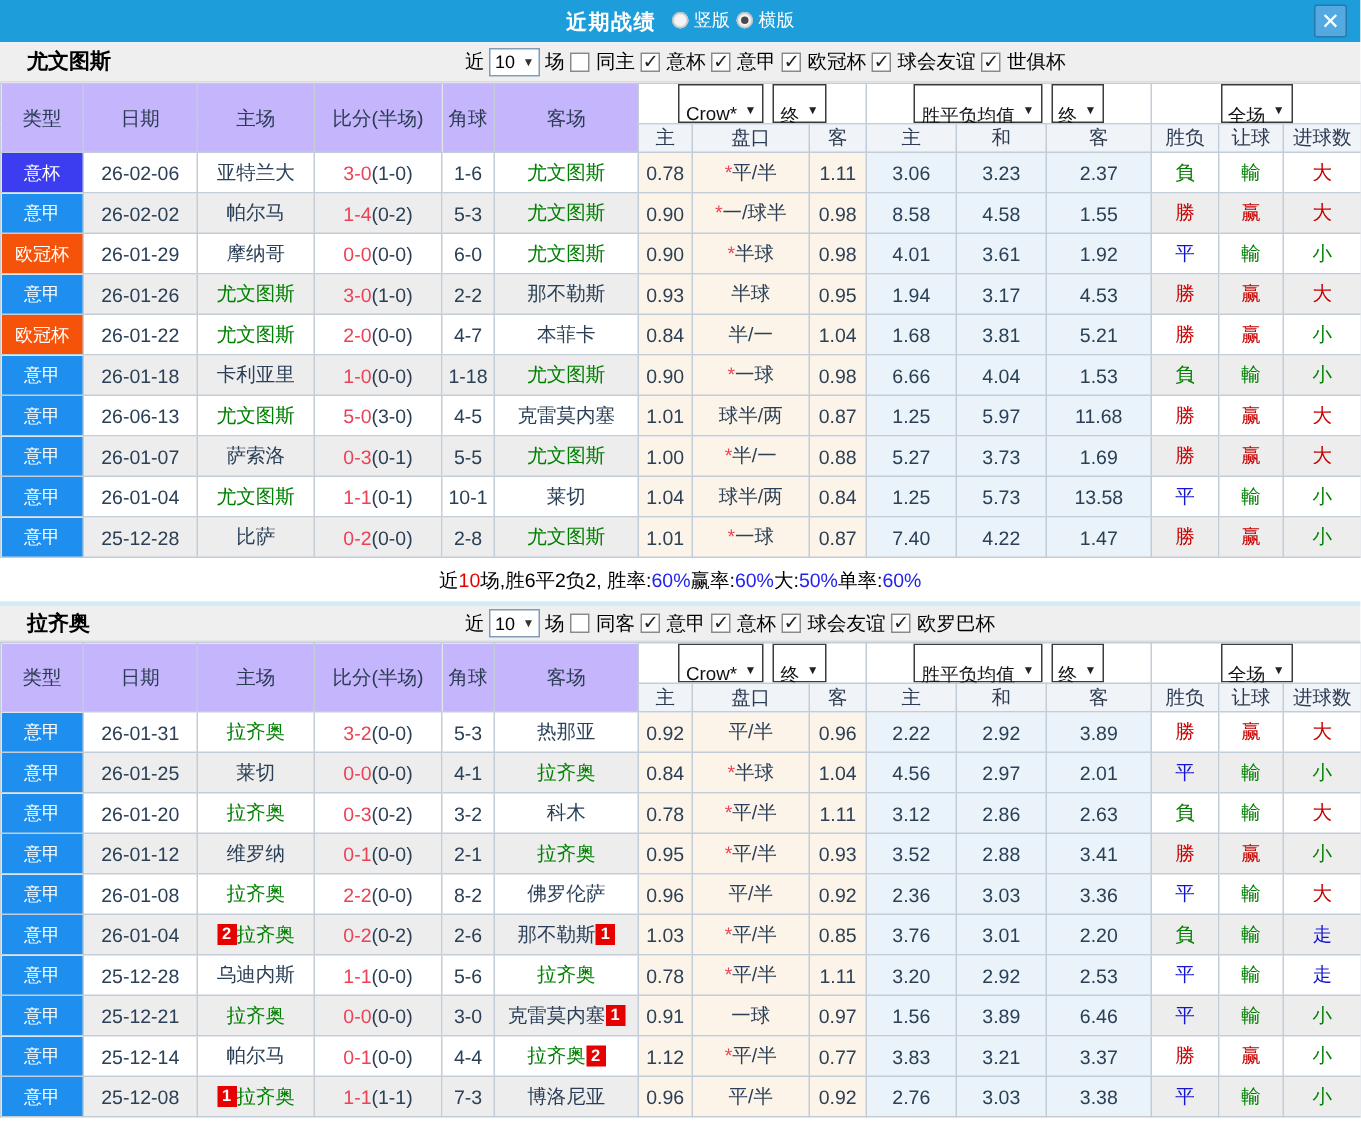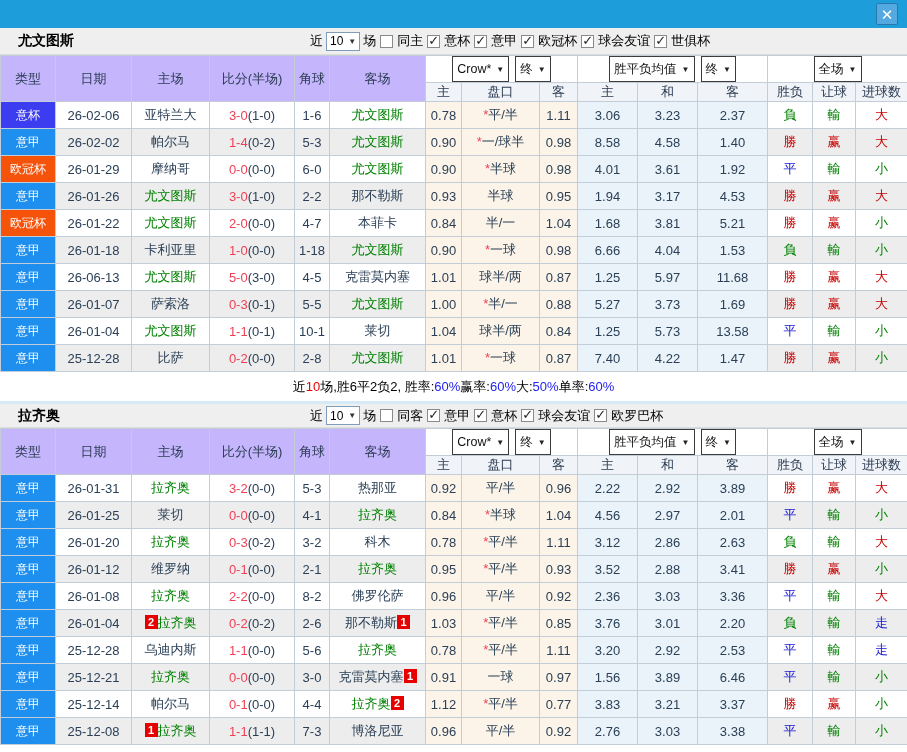--- a/index.html
+++ b/index.html
@@ -43,41 +43,50 @@
     overflow:hidden; white-space:nowrap; }
   th { font-weight:normal; color:#2b3b52; }
   thead tr.hrow1 th { height:22px; background:#fff; }
   thead tr.hrow1 th.span2 { background:#c4b5fd; }
   thead tr.hrow2 th { height:18px; background:#f0f3f7; }
   tbody td { height:27px; background:#fff; }
   tbody tr.alt td.plain { background:#ededed; }
   td.odds { background:#fcf4e8; }
   td.avg  { background:#e9f3f9; }
   td.typec { color:#fff; font-size:12px; }
-  .hsel { display:inline-flex; align-items:center; gap:5px; border:1px solid #3c3c3c;
+  .hsel { display:inline-flex; gap:5px; border:1px solid #3c3c3c;
     background:#fff; height:19px; padding:12px 4px; font-size:12.5px; color:#111;
     cursor:pointer; vertical-align:middle; }
   .hsel .arr { font-size:8px; color:#222; }
   .hdgap { display:inline-block; width:6px; }
   .tgreen { color:#008000; }
   .sc-m { color:#ef4156; }
   .sc-h { color:#2b4057; }
   .star { color:#ef4156; }
   .num-badge { display:inline-block; background:#e60000; color:#fff; font-size:11px;
     font-weight:bold; width:13px; height:14px; line-height:14px; vertical-align:1px; }
   .res-r { color:#c80000; } .res-g { color:#008000; } .res-b { color:#1414d2; }
   
   .summary { height:29px; display:flex; align-items:center; justify-content:center;
     font-size:13px; color:#000; background:#fff; }
   .sum-black { color:#000; } .sum-red { color:#e60000; } .sum-blue { color:#2222ee; }
 </style>
 </head>
 <body>
 
 <div class="topbar">
+  <div class="topbar-center">
+    <span class="tb-title">近期战绩</span>
+    <span class="radio-group">
+      <span class="radio"></span>
+      <span class="radio-label">竖版</span>
+      <span class="radio sel"></span>
+      <span class="radio-label">横版</span>
+    </span>
+  </div>
   <div class="close-btn">
     <span>✕</span>
   </div>
 </div>
 
 <div id="sections">
     <div class="section">
       <div class="filter-row">
         <span class="team-name">尤文图斯</span>
         <div class="filter-controls">
@@ -181,21 +190,21 @@
             <td class="plain">26-02-02</td>
             <td class="plain"><span>帕尔马</span></td>
             <td class="plain"><span class="sc-m">1-4</span><span class="sc-h">(0-2)</span></td>
             <td class="plain">5-3</td>
             <td class="plain"><span class="tgreen">尤文图斯</span></td>
             <td class="odds">0.90</td>
             <td class="odds"><span class="star">*</span><span>一/球半</span></td>
             <td class="odds">0.98</td>
             <td class="avg">8.58</td>
             <td class="avg">4.58</td>
-            <td class="avg">1.40</td>
+            <td class="avg">1.55</td>
             <td class="plain"><span class="res-r">勝</span></td>
             <td class="plain"><span class="res-r">赢</span></td>
             <td class="plain"><span class="res-r">大</span></td>
           </tr>
           <tr>
             <td class="typec" style="background: rgb(245, 83, 10);">欧冠杯</td>
             <td class="plain">26-01-29</td>
             <td class="plain"><span>摩纳哥</span></td>
             <td class="plain"><span class="sc-m">0-0</span><span class="sc-h">(0-0)</span></td>
             <td class="plain">6-0</td>

